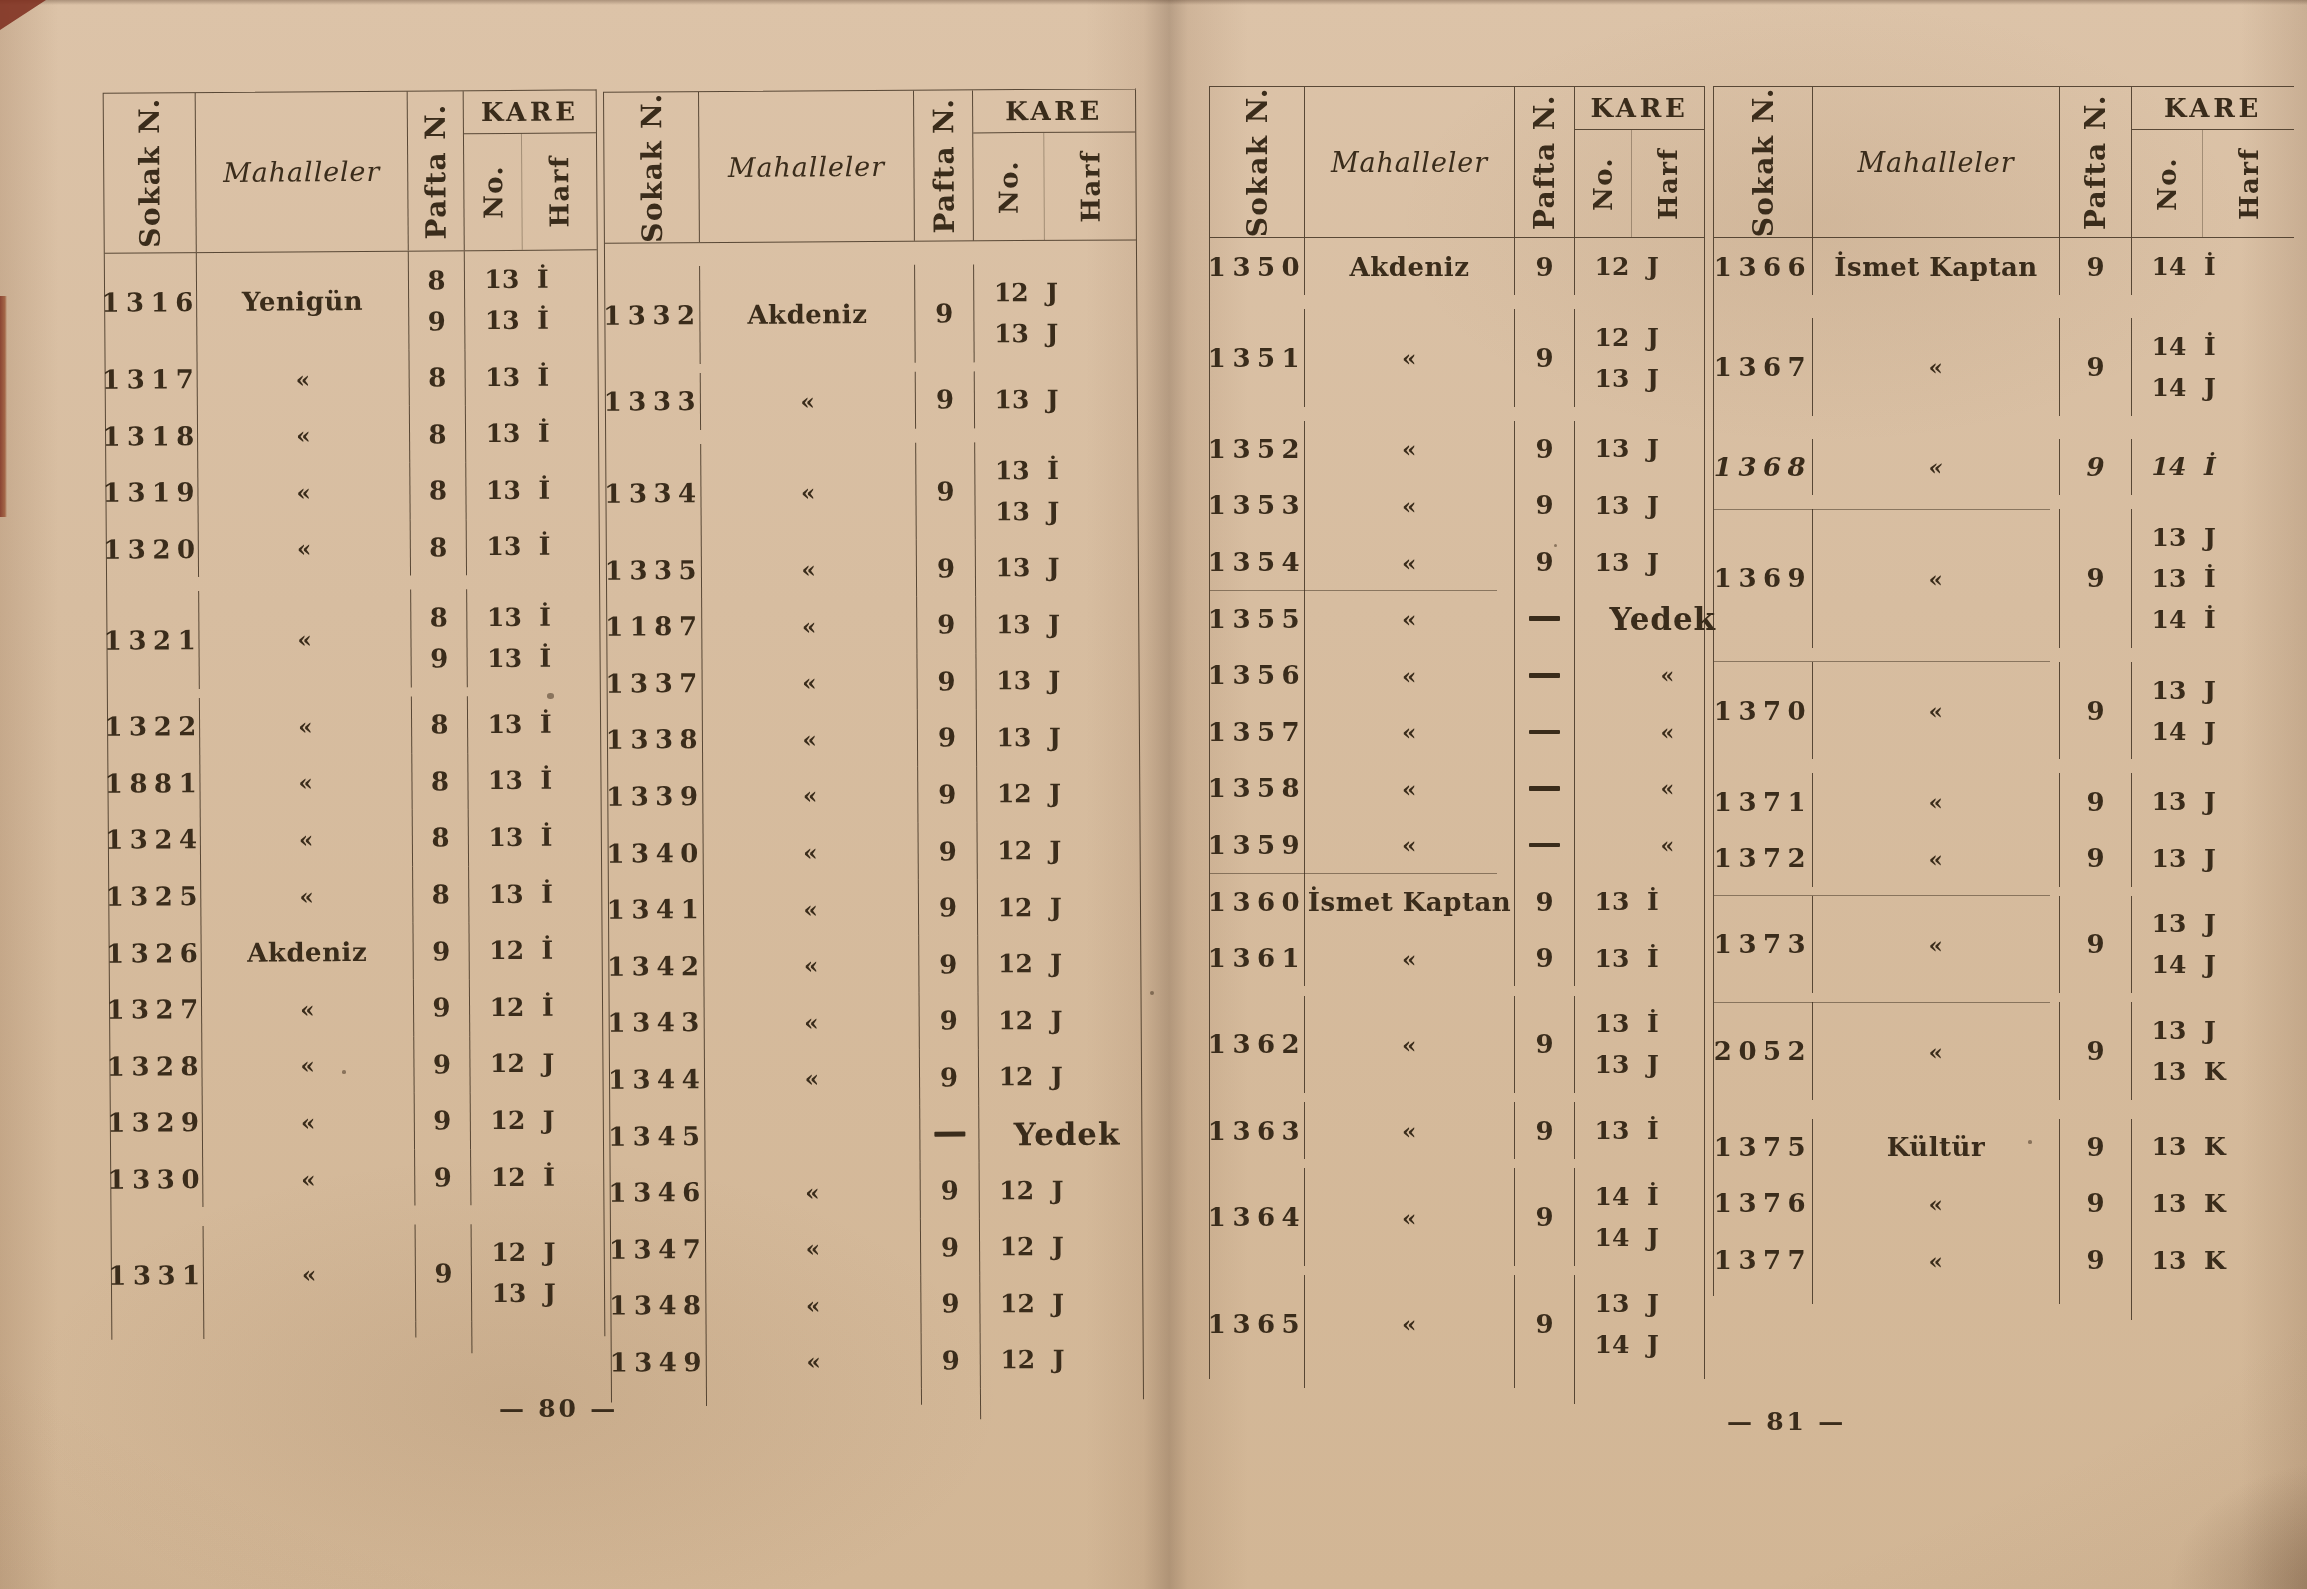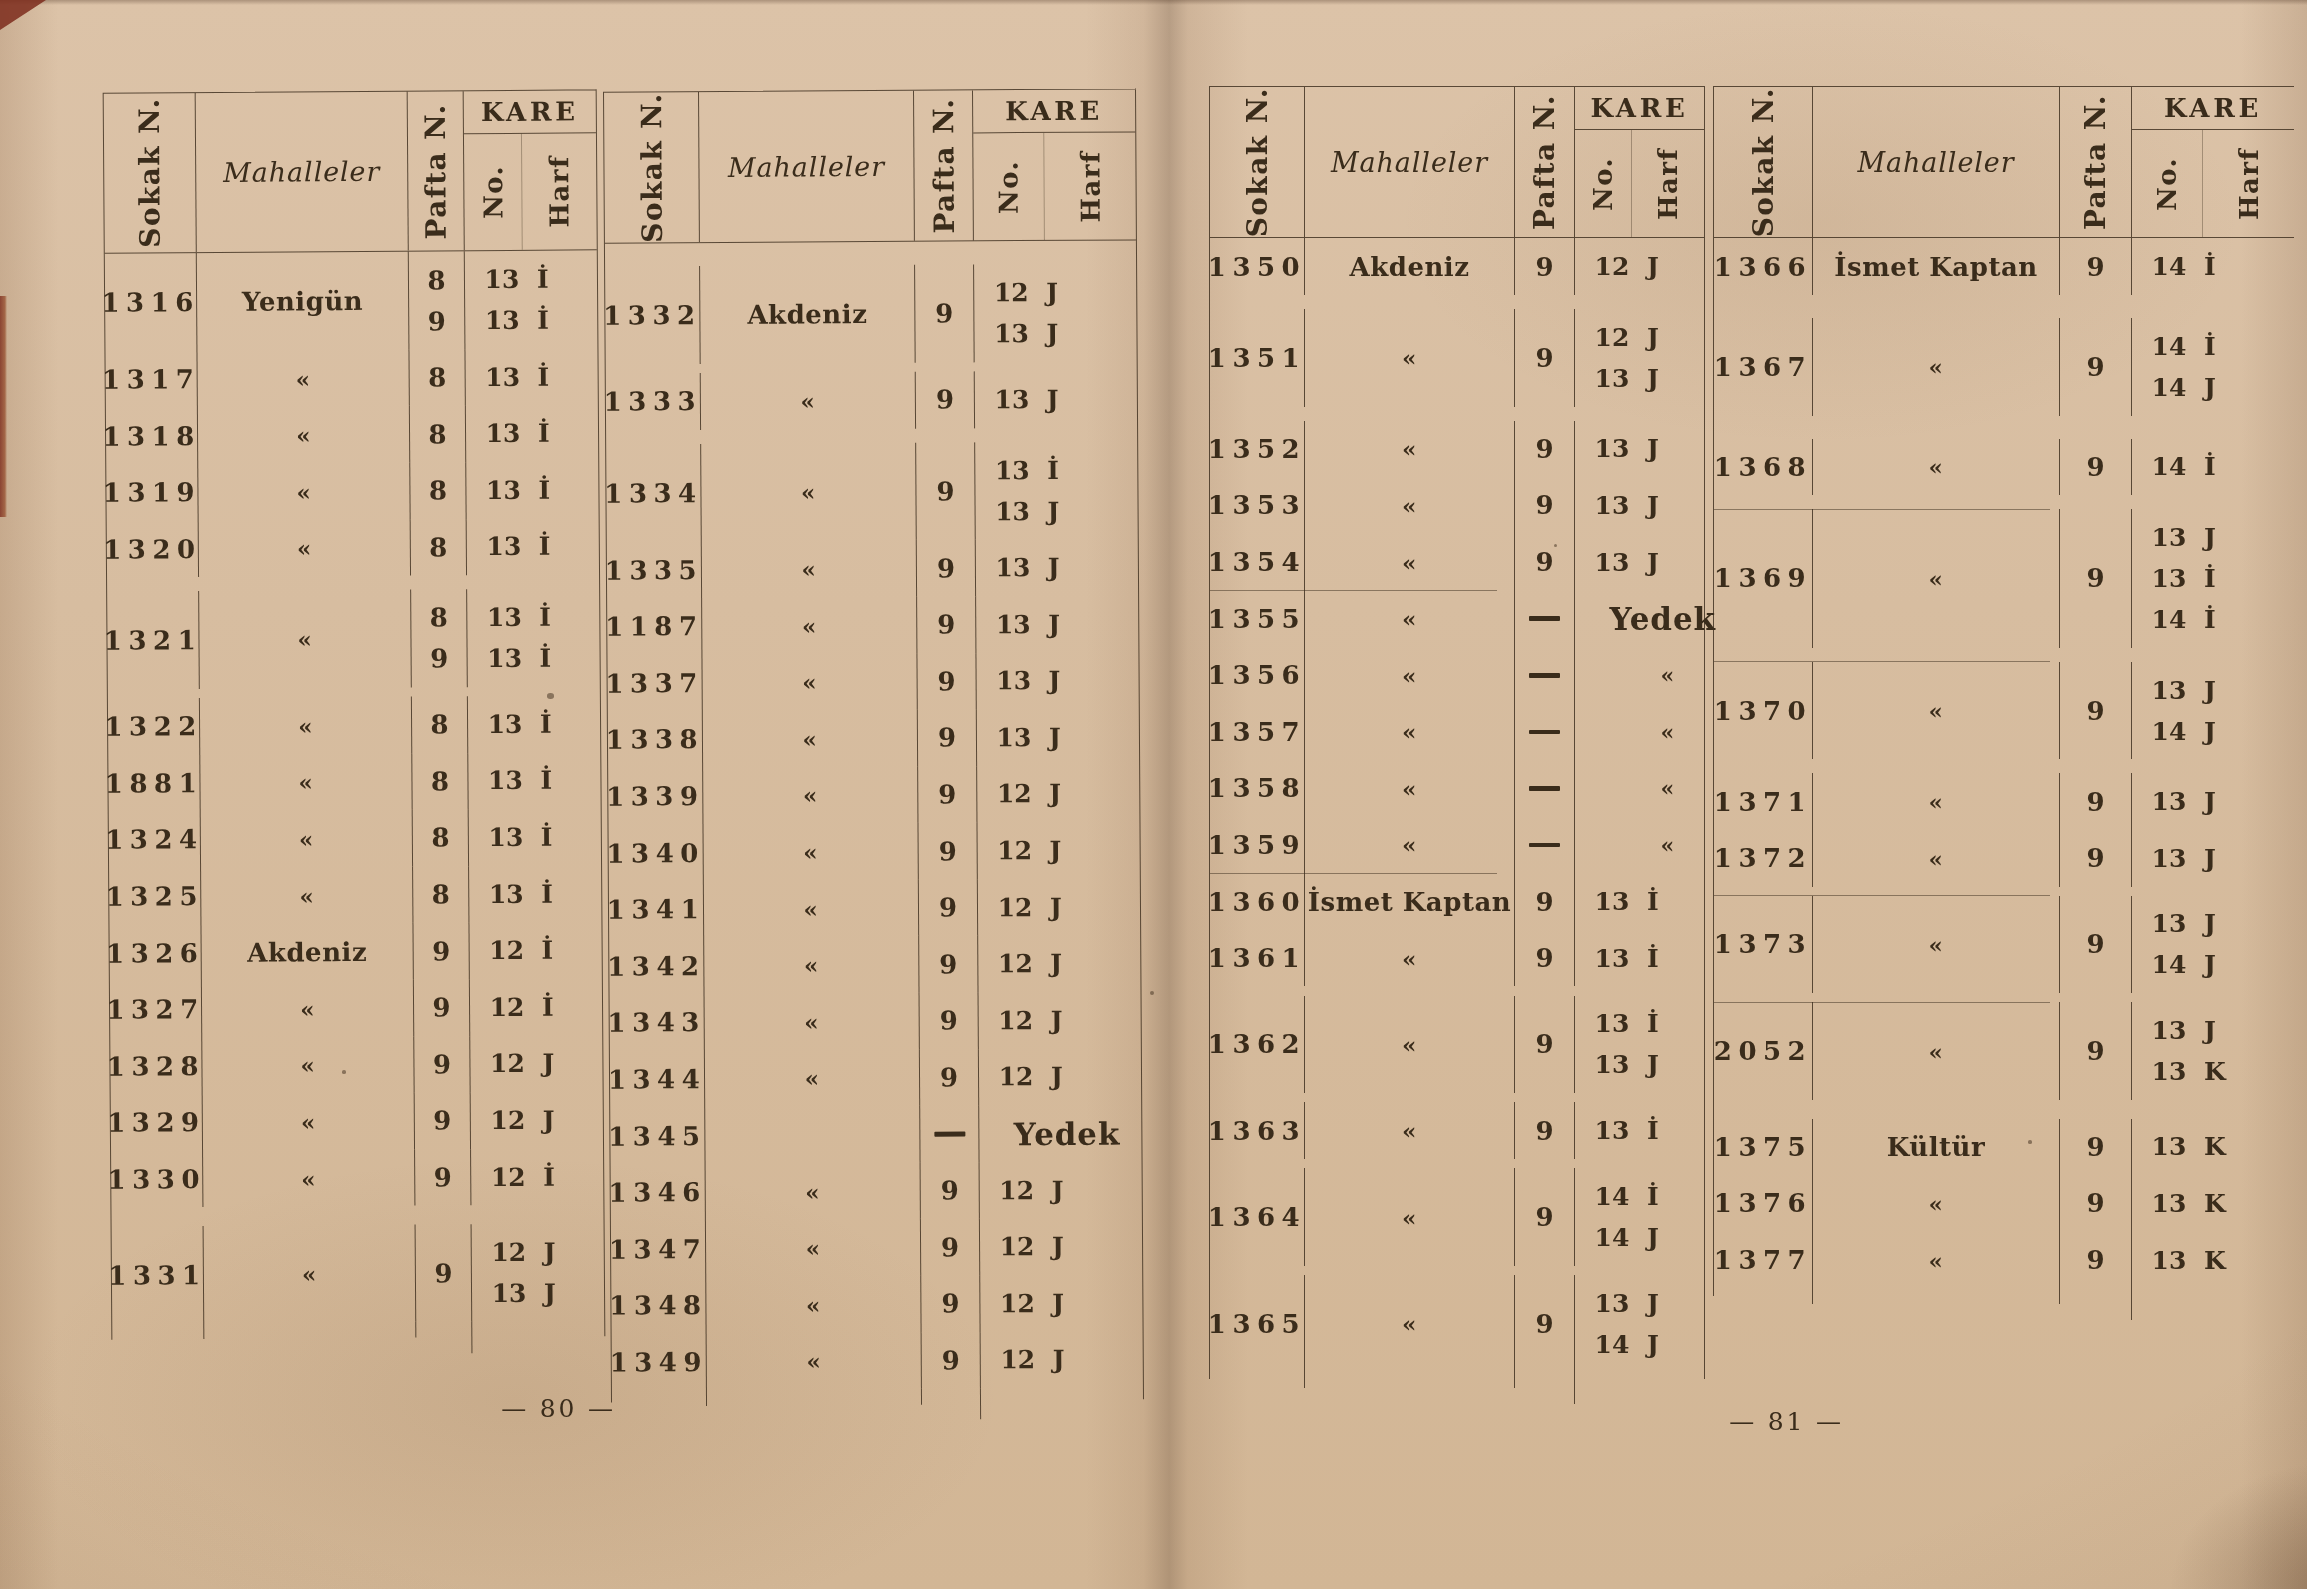--- a/index.html
+++ b/index.html
@@ -45,21 +45,21 @@
   .pline{justify-content:center;}
   .pnum{font-size:26px;font-weight:bold;}
   .kline{justify-content:flex-start;padding-left:7.4px;}
   .kn{font-size:25px;font-weight:bold;width:47px;text-align:right;}
   .kl{font-size:25px;font-weight:bold;margin-left:17.5px;}
   .kword{font-size:31px;font-weight:bold;padding-left:27px;letter-spacing:0.9px;}
   .kguill{font-size:22px;font-weight:bold;padding-left:78px;}
   .dash{width:31px;height:4.6px;background:#3a2c1b;border-radius:0.9px;}
   .filler{flex:1;display:grid;grid-template-columns:var(--cols);min-height:9.2px;}
   .filler .cell{height:100%;}
-  .pageno{position:absolute;font-size:25px;font-weight:normal;letter-spacing:2.8px;white-space:nowrap;}
+  .pageno{position:absolute;font-size:25px;font-weight:bold;letter-spacing:2.8px;white-space:nowrap;}
   
   .edge-top{position:absolute;left:0;top:0;width:100%;height:4.6px;background:linear-gradient(rgba(60,35,20,.30),transparent);}
   .edge-red-tl{position:absolute;left:0;top:0;width:46px;height:30px;background:#7c2b1c;
     clip-path:polygon(0 0,100% 0,55% 45%,0 100%);opacity:.85;}
   .edge-red-l{position:absolute;left:0;top:296px;width:7.4px;height:221px;
     background:linear-gradient(90deg,#7c2b1c,#9a5535 70%,transparent);opacity:.8;}
   .corner-br{position:absolute;right:0;bottom:0;width:166px;height:129px;
     background:radial-gradient(ellipse at 100% 100%, rgba(70,42,22,.32), transparent 70%);}
   .speck{position:absolute;border-radius:50%;background:#4a3826;opacity:.55;}
 </style>
@@ -1213,21 +1213,21 @@
               <div class="kline">
                 <span class="kn">14</span>
                 <span class="kl">İ</span>
               </div>
               <div class="kline">
                 <span class="kn">14</span>
                 <span class="kl">J</span>
               </div>
             </div>
           </div>
-          <div class="row" style="margin-top: 23px;">
+          <div class="row" style="margin-top: 23px; font-style: italic;">
             <div class="cell c1">
               <span class="num">1368</span>
             </div>
             <div class="cell c2">
               <span class="m g">«</span>
             </div>
             <div class="cell c3">
               <div class="pline">
                 <span class="pnum">9</span>
               </div>

